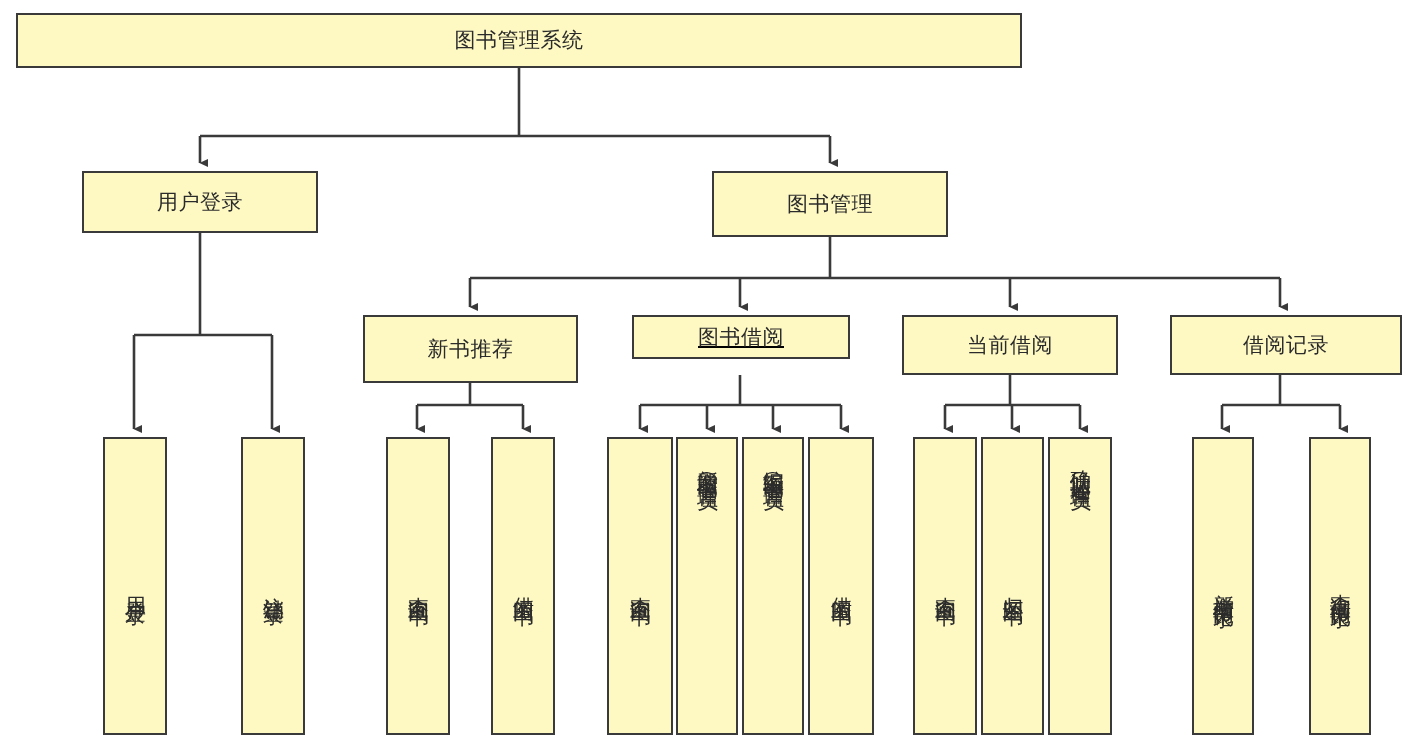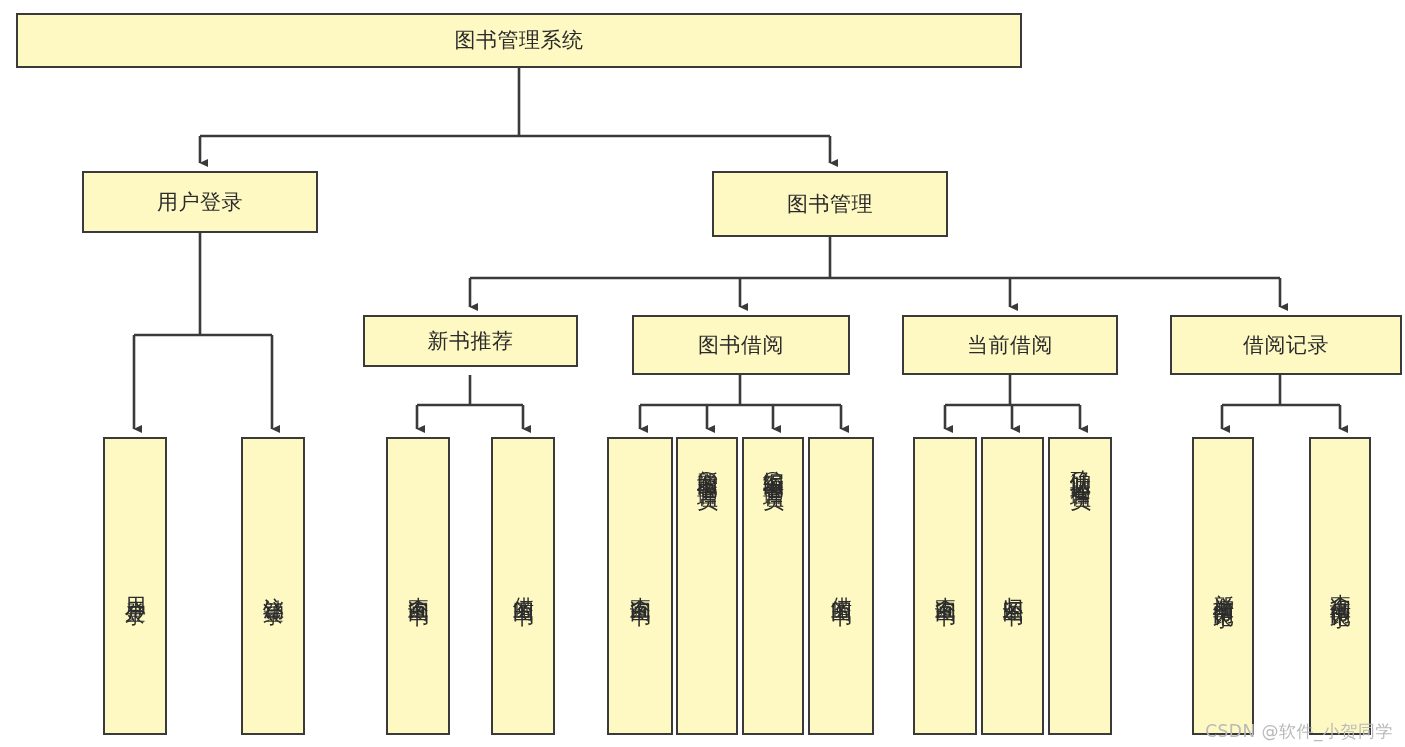--- a/index.html
+++ b/index.html
@@ -136,24 +136,24 @@
     <span class="node-label">图书管理系统</span>
   </div>
 
   <div class="node-box" style="left:82px; top:171px; width:236px; height:62px;">
     <span class="node-label">用户登录</span>
   </div>
   <div class="node-box" style="left:712px; top:171px; width:236px; height:66px;">
     <span class="node-label">图书管理</span>
   </div>
 
-  <div class="node-box" style="left:363px; top:315px; width:215px; height:52px;">
+  <div class="node-box" style="left:363px; top:315px; width:215px; height:68px;">
     <span class="node-label">新书推荐</span>
   </div>
-  <div class="node-box" style="left:632px; top:315px; width:218px; height:60px;">
+  <div class="node-box" style="left:632px; top:315px; width:218px; height:44px;text-decoration:underline;">
     <span class="node-label">图书借阅</span>
   </div>
   <div class="node-box" style="left:902px; top:315px; width:216px; height:60px;font-family:Liberation Serif, serif;">
     <span class="node-label">当前借阅</span>
   </div>
   <div class="node-box" style="left:1170px; top:315px; width:232px; height:60px;">
     <span class="node-label">借阅记录</span>
   </div>
 
   <div class="node-box vertical centered" style="left:103px; top:437px; width:64px; height:298px;">
@@ -193,15 +193,14 @@
     <span class="node-label">确认归还（管理员）</span>
   </div>
 
   <div class="node-box vertical centered" style="left:1192px; top:437px; width:62px; height:298px;">
     <span class="node-label">新增借阅记录</span>
   </div>
   <div class="node-box vertical centered" style="left:1309px; top:437px; width:62px; height:298px;">
     <span class="node-label">查询借阅记录</span>
   </div>
 
-  <div id="watermark">CSDN @软件_小贺同学</div>
 
 </div>
 
 </body></html>

